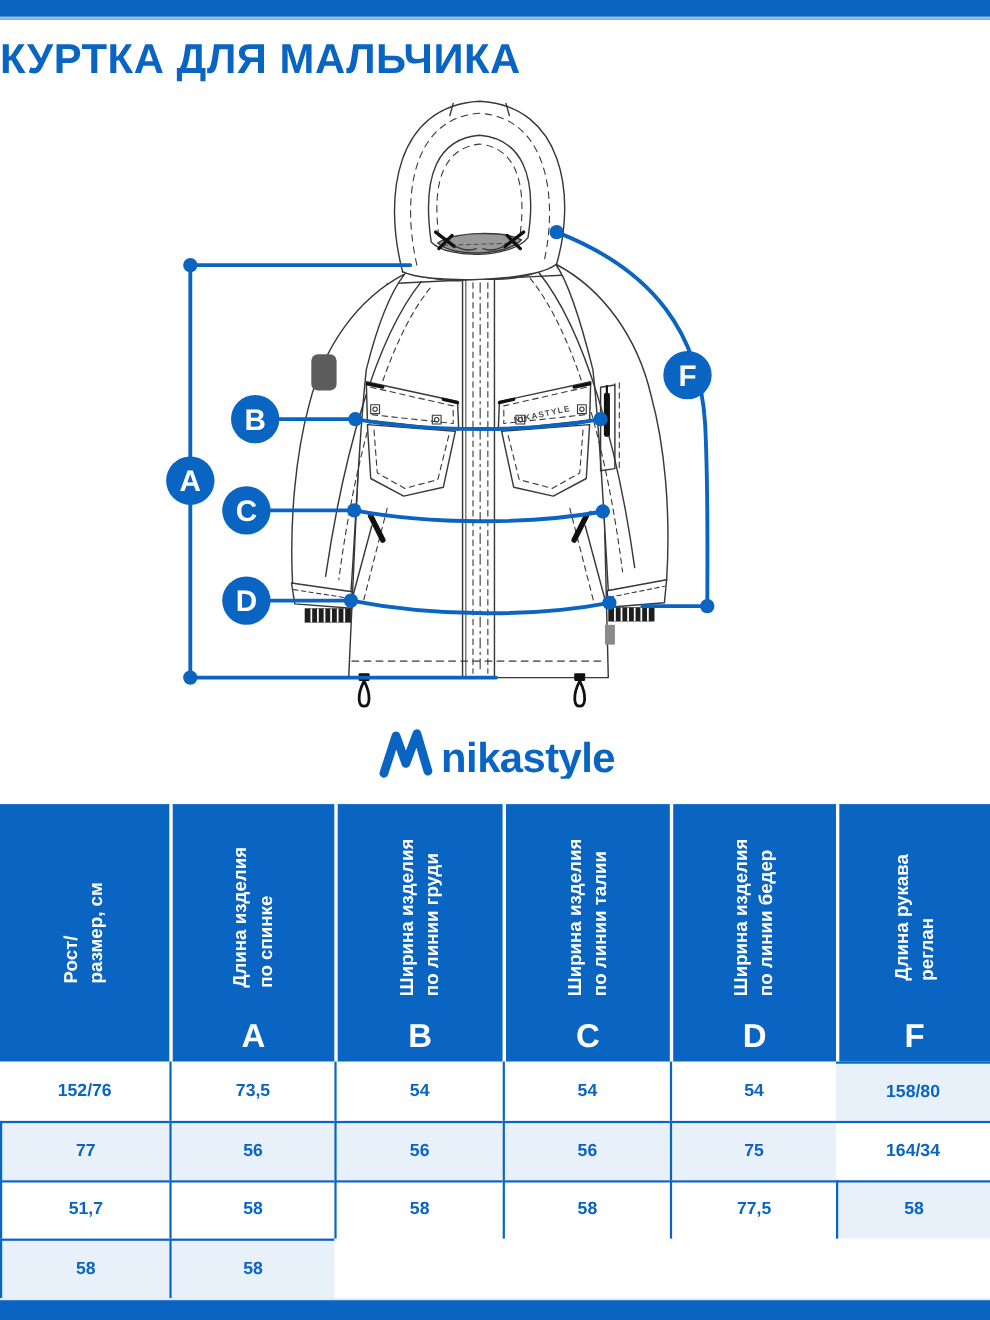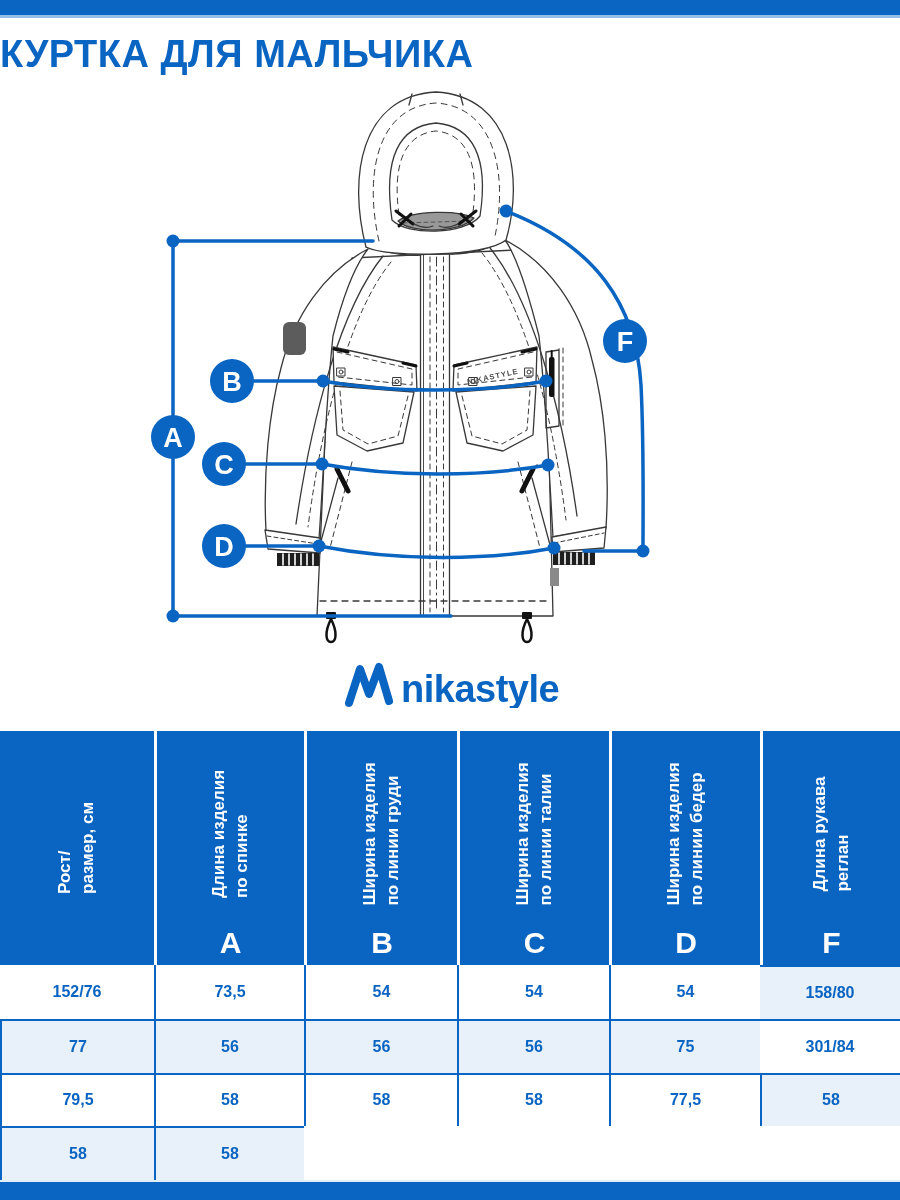--- a/index.html
+++ b/index.html
@@ -273,22 +273,22 @@
   <div class="dcell bl">54</div>
   <div class="dcell bl">54</div>
 
   <div class="dcell alt bt">158/80</div>
   <div class="dcell alt bl bt">77</div>
   <div class="dcell alt bl bt">56</div>
   <div class="dcell alt bl bt">56</div>
   <div class="dcell alt bl bt">56</div>
   <div class="dcell alt bl bt">75</div>
 
-  <div class="dcell bt">301/84</div>
-  <div class="dcell bl bt">79,5</div>
+  <div class="dcell bt">164/34</div>
+  <div class="dcell bl bt">51,7</div>
   <div class="dcell bl bt">58</div>
   <div class="dcell bl bt">58</div>
   <div class="dcell bl bt">58</div>
   <div class="dcell bl bt">77,5</div>
 
   <div class="dcell alt bl bt">58</div>
   <div class="dcell alt bl bt">58</div>
   <div class="dcell alt bl bt">58</div>
 </div>
 

